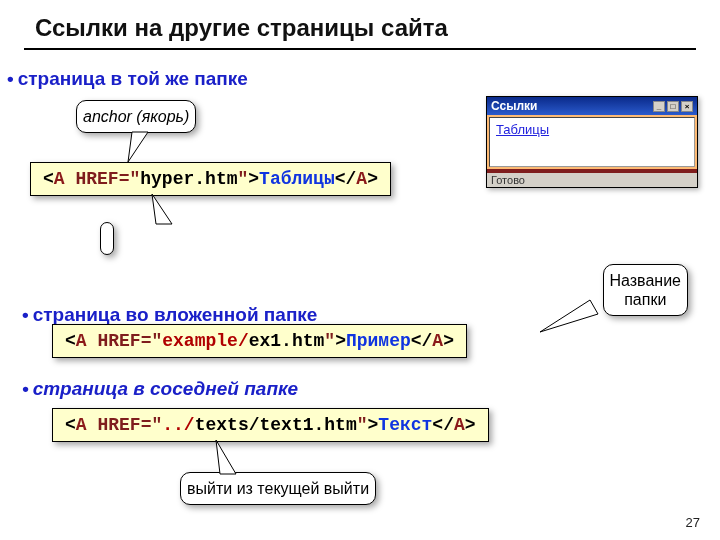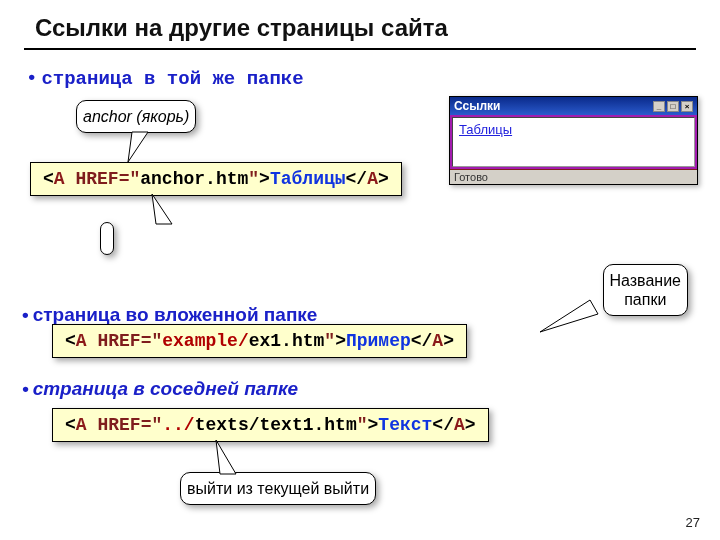--- a/index.html
+++ b/index.html
@@ -72,58 +72,58 @@
     padding: 6px 6px;
     font-size: 16px;
     font-style: italic;
     text-align:center;
     box-shadow: 3px 3px 6px rgba(0,0,0,.35);
     line-height:1.2;
   }
   .callout.noitalic { font-style: normal; }
   .screenshot {
     position:absolute;
-    width:249px;
-    background:#a21caf;
+    width:212px;
+    background:#fdba74;
     border:1px solid #000;
     box-shadow:2px 2px 5px rgba(0,0,0,.3);
   }
   .sc-titlebar{
     background:linear-gradient(#0a2a8a,#2a5acc);
     color:#fff;
     font-size:12px;
     font-weight:bold;
     padding:2px 4px;
     display:flex;
     justify-content:space-between;
     align-items:center;
   }
   .sc-btns{display:flex;gap:2px;}
   .sc-btn{width:12px;height:11px;background:#d4d0c8;border:1px solid #888;font-size:8px;line-height:9px;text-align:center;color:#000;}
   .sc-body{background:#fff;margin:2px;border:1px inset #999;padding:4px 6px;height:50px;font-size:13px;}
   .sc-link{color:#2222dd;text-decoration:underline;}
-  .sc-status{font-size:11px;color:#333;padding:1px 4px;border-top:1px solid #7f1d1d;background:#d4d0c8;}
+  .sc-status{font-size:11px;color:#333;padding:1px 4px;border-top:4px solid #7f1d1d;background:#d4d0c8;}
   svg.pointer{position:absolute;overflow:visible;}
 </style>
 </head>
 <body>
 
 <div class="title">Ссылки на другие страницы сайта</div>
 <div class="title-underline"></div>
 
-<div class="bullet" style="left:26px;top:68px;font-family:Liberation Mono, monospace;">страница в той же папке</div>
+<div class="bullet" style="left:7px;top:68px;">страница в той же папке</div>
 
 <div class="callout" style="left:76px;top:100px;">anchor (якорь)</div>
 
 <svg class="pointer" style="left:120px;top:132px;" width="40" height="40">
   <polygon points="12,0 28,0 8,30" fill="#fff" stroke="#000" stroke-width="1"></polygon>
 </svg>
 
 <div class="code-box" style="left:30px;top:162px;">
-  <span class="bracket">&lt;</span><span class="tag-a">A</span><span class="attr"> </span><span class="attr">HREF=</span><span class="attr">"</span><span class="plain">anchor.htm</span><span class="attr">"</span><span class="bracket">&gt;</span><span class="link">Таблицы</span><span class="bracket">&lt;/</span><span class="tag-a">A</span><span class="bracket">&gt;</span>
+  <span class="bracket">&lt;</span><span class="tag-a">A</span><span class="attr"> </span><span class="attr">HREF=</span><span class="attr">"</span><span class="plain">hyper.htm</span><span class="attr">"</span><span class="bracket">&gt;</span><span class="link">Таблицы</span><span class="bracket">&lt;/</span><span class="tag-a">A</span><span class="bracket">&gt;</span>
 </div>
 
 <div class="callout" style="left:100px;top:222px;">
   <br>
 </div>
 <svg class="pointer" style="left:150px;top:194px;" width="40" height="30">
   <polygon points="6,30 22,30 2,0" fill="#fff" stroke="#000" stroke-width="1"></polygon>
 </svg>
 
 <div class="screenshot" style="right:22px;top:96px;">

